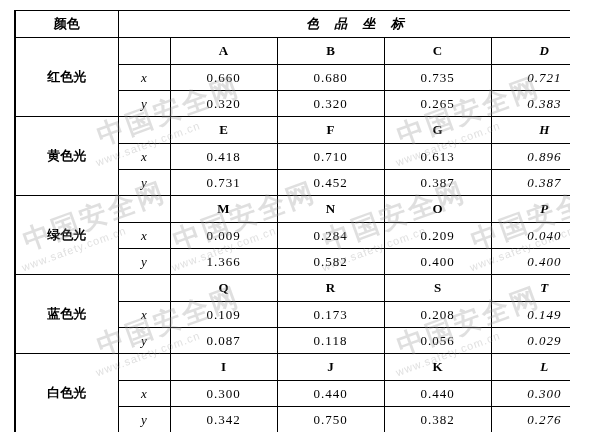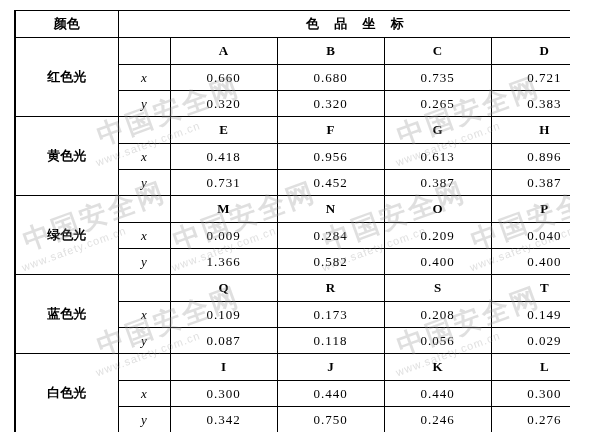--- a/index.html
+++ b/index.html
@@ -55,21 +55,21 @@
   table.spec td, table.spec th {
     border: 1px solid #000;
     text-align: center;
     vertical-align: middle;
     font-size: 13px;
     font-family: "Liberation Serif", serif;
     padding: 0;
     background: transparent;
   }
   table.spec .outerL { border-left-width: 2px; }
-  table.spec .outerR { border-right-width: 2px; }
+  table.spec .outerR { border-right-width: 2px; font-style: italic; }
   .hdr-row td {
     height: 26px;
     font-weight: bold;
     font-family: "Liberation Sans", sans-serif;
     font-size: 13px;
     border-top-width: 2px;
   }
   .hdr-coord {
     letter-spacing: 6px;
   }
@@ -151,21 +151,21 @@
         <td class="outerL color-cell" rowspan="3">黄色光</td>
         <td class="blank-cell"></td>
         <td>E</td>
         <td>F</td>
         <td>G</td>
         <td class="outerR">H</td>
       </tr>
       <tr class="val-row">
         <td class="xy-cell">x</td>
         <td>0.418</td>
-        <td>0.956</td>
+        <td>0.710</td>
         <td>0.613</td>
         <td class="outerR">0.896</td>
       </tr>
       <tr class="val-row">
         <td class="xy-cell">y</td>
         <td>0.731</td>
         <td>0.452</td>
         <td>0.387</td>
         <td class="outerR">0.387</td>
       </tr>
@@ -228,21 +228,21 @@
         <td class="xy-cell">x</td>
         <td>0.300</td>
         <td>0.440</td>
         <td>0.440</td>
         <td class="outerR">0.300</td>
       </tr>
       <tr class="val-row lastrow">
         <td class="xy-cell">y</td>
         <td>0.342</td>
         <td>0.750</td>
-        <td>0.246</td>
+        <td>0.382</td>
         <td class="outerR">0.276</td>
       </tr>
     </tbody>
   </table>
 
   <div id="watermarks">
     <div class="wm wm-big" style="left:18px;  top:225px;">中国安全网</div>
     <div class="wm wm-small" style="left:20px;  top:262px;">www.safety.com.cn</div>
     <div class="wm wm-big" style="left:168px; top:225px;">中国安全网</div>
     <div class="wm wm-small" style="left:170px; top:262px;">www.safety.com.cn</div>

